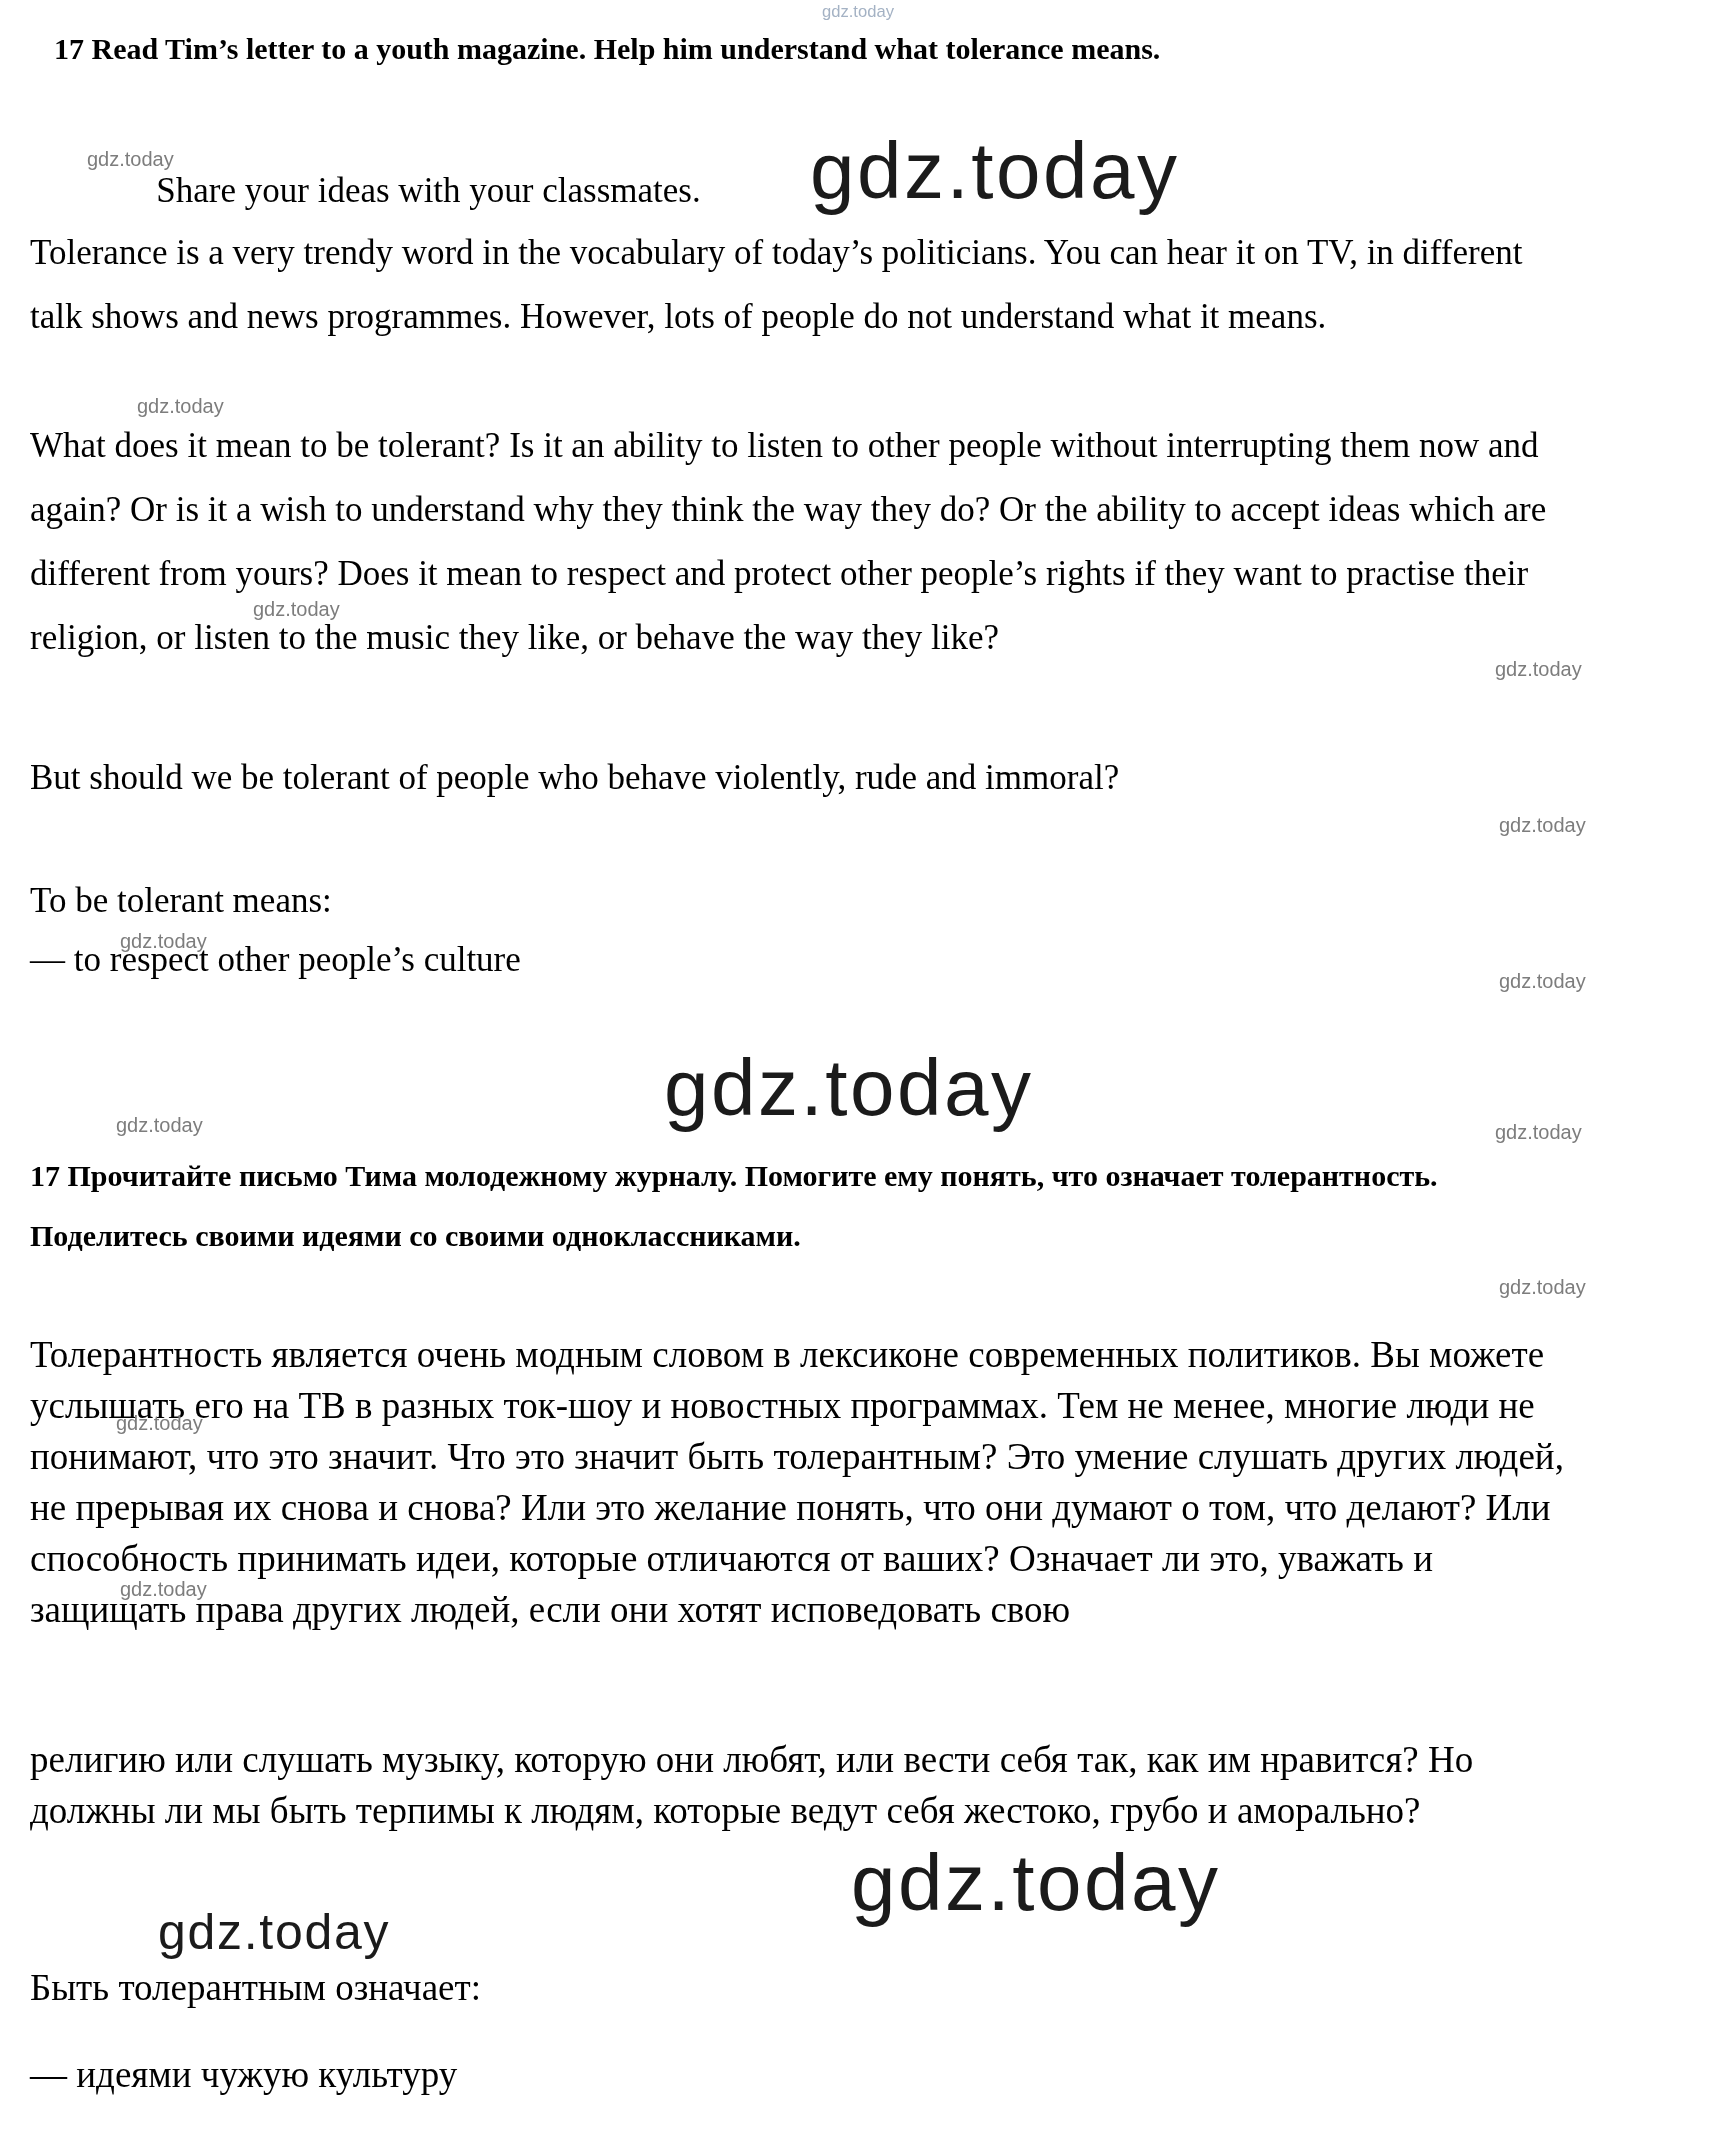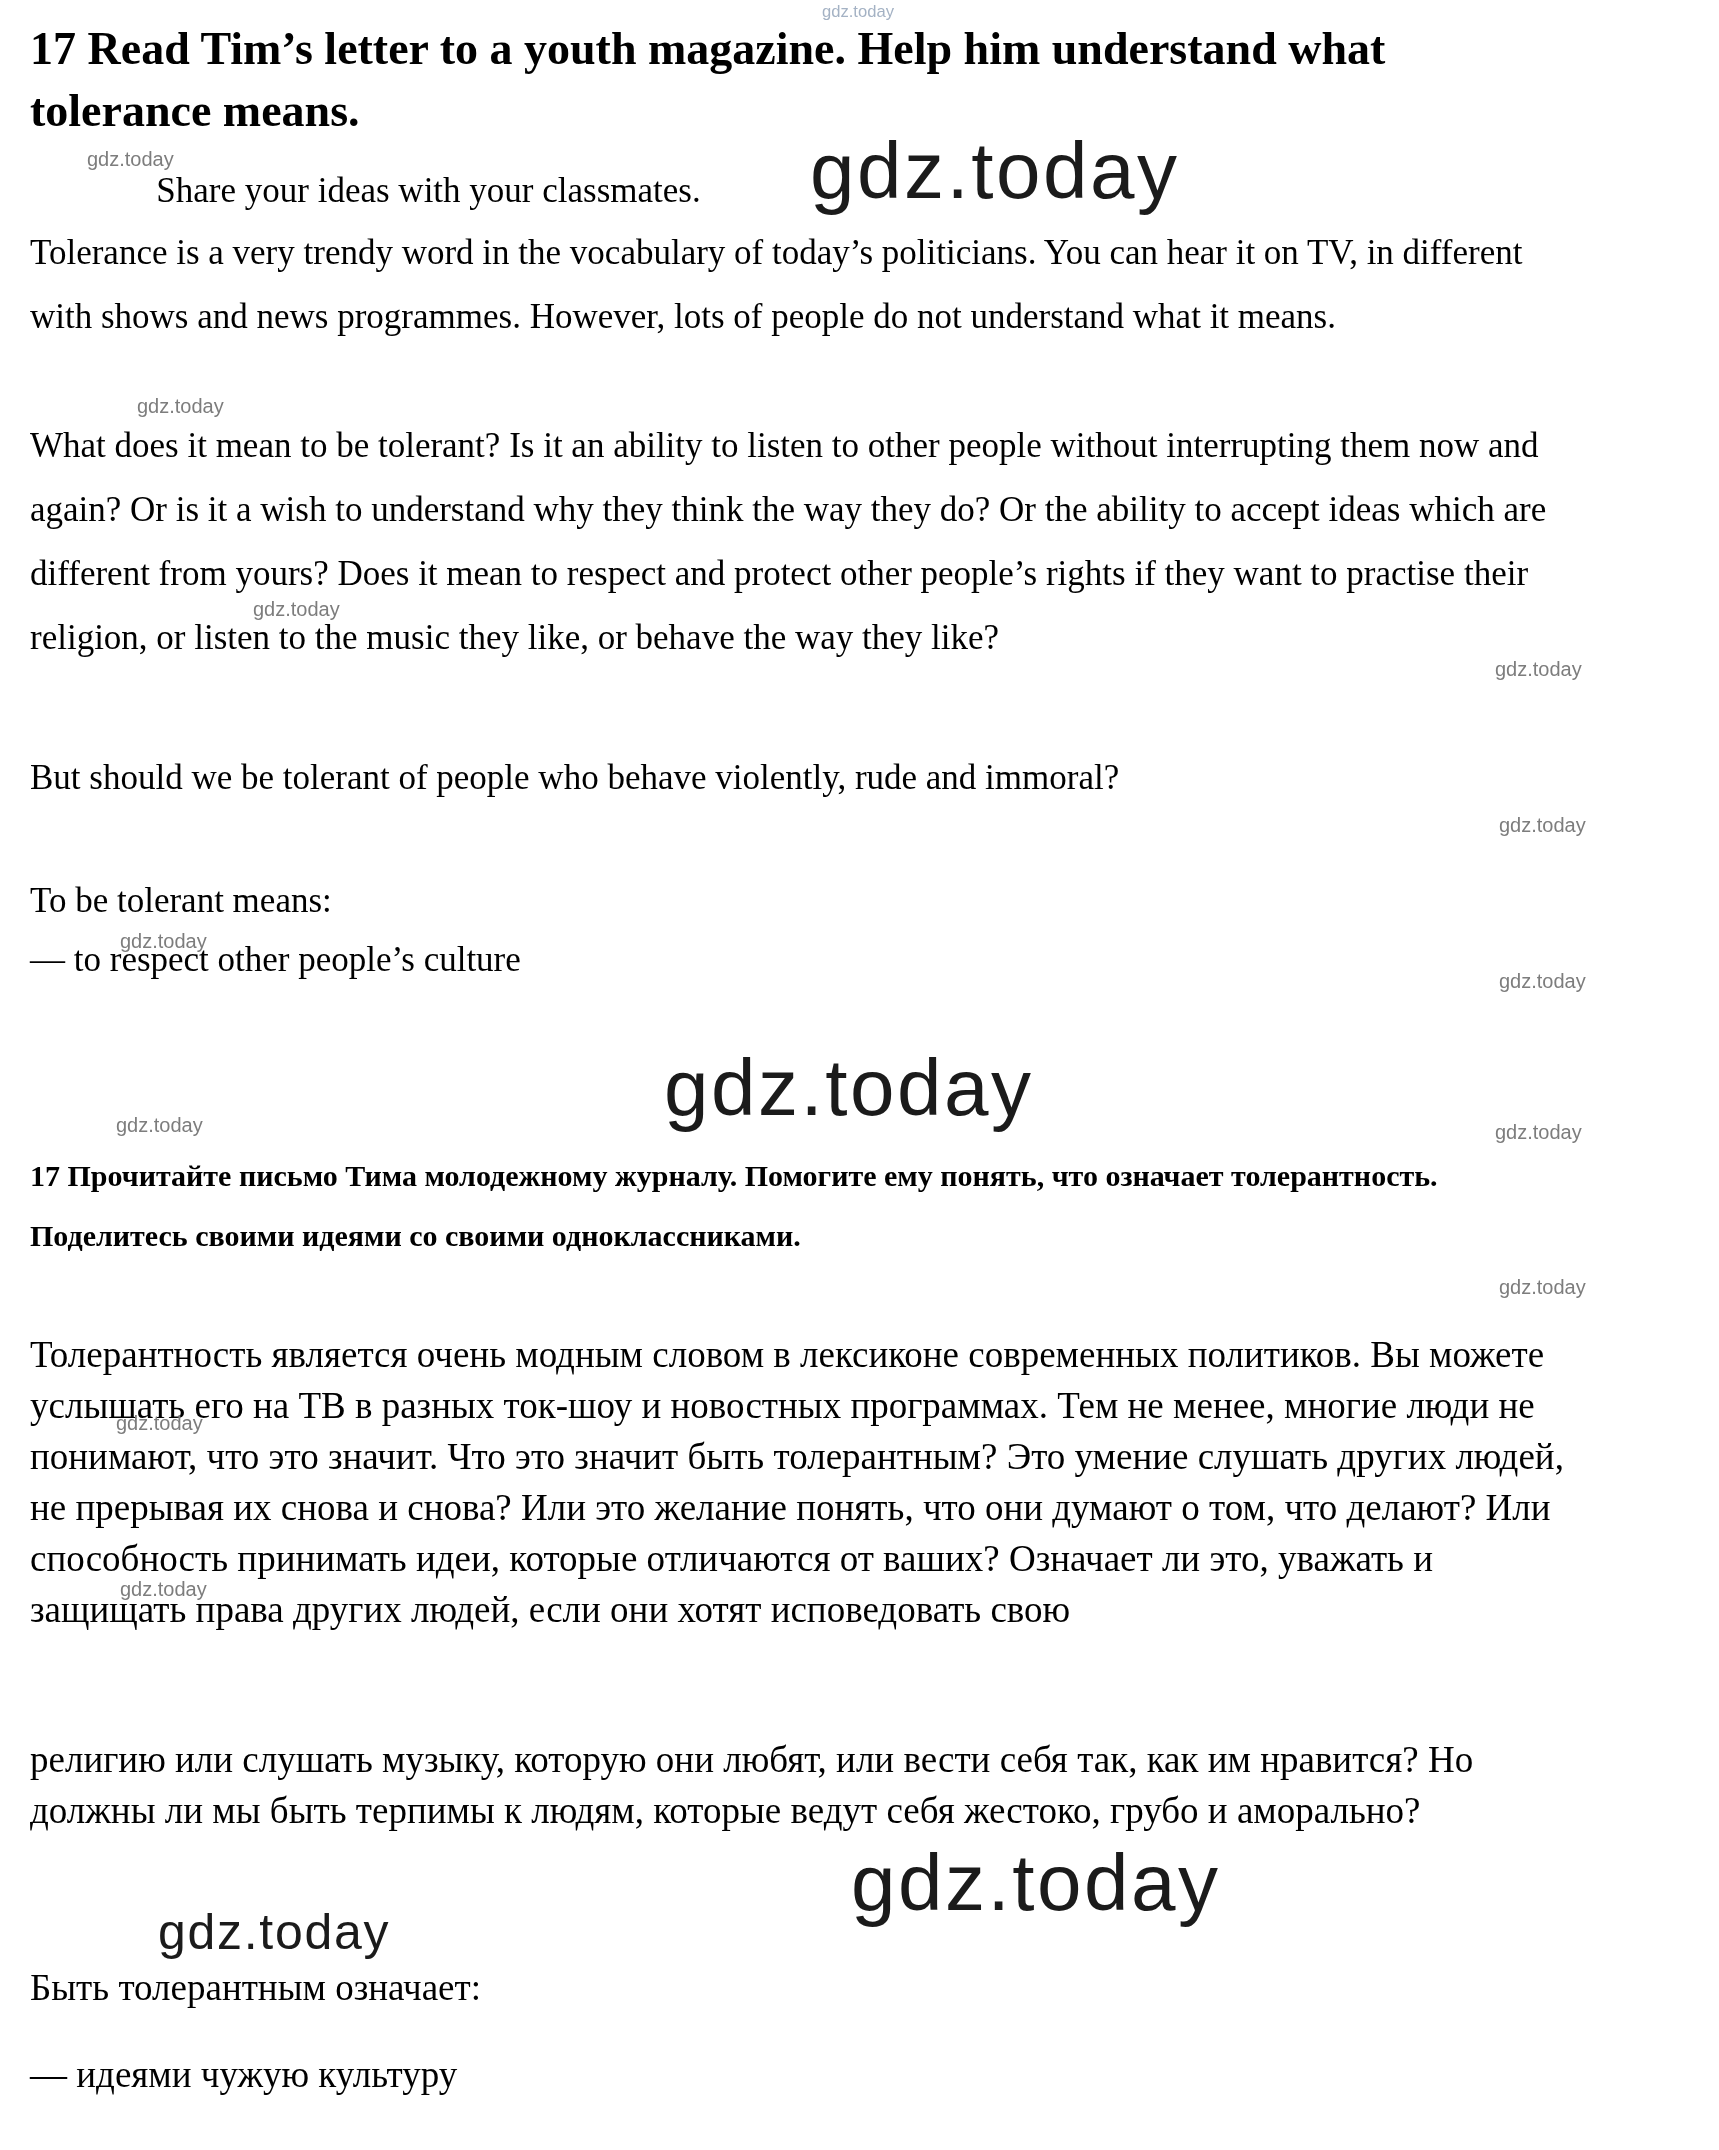--- a/index.html
+++ b/index.html
@@ -13,22 +13,23 @@
     overflow: hidden;
   }
   .page { position: absolute; inset: 0; }
 
   .txt { position: absolute; left: 30px; margin: 0; }
 
   .en-heading {
     top: 18px;
     width: 1503px;
     font-weight: bold;
-    font-size: 46px;
+    font-size: 30px;
     line-height: 62px;
+    margin-left: 24px;
   }
   .en-body { font-size: 35px; line-height: 64px; }
   .en-share { top: 159px; width: 797px; text-align: center; }
   .en-para1 { top: 221px; width: 1524px; }
   .en-para2 { top: 414px; width: 1532px; }
   .en-para3 { top: 746px; width: 1532px; }
   .en-means-label { top: 869px; width: 996px; }
   .en-means-item  { top: 928px; width: 1163px; }
 
   .ru-heading {
@@ -56,21 +57,21 @@
   .wm-large  { font-size: 80px; color: #1b1b1b; letter-spacing: 2.5px; }
   .wm-medium { font-size: 50px; color: #1b1b1b; letter-spacing: 1.7px; }
 </style>
 </head>
 <body>
 
 <div class="page">
 
   <h1 class="txt en-heading">17 Read Tim’s letter to a youth magazine. Help him understand what tolerance means.</h1>
   <p class="txt en-body en-share">Share your ideas with your classmates.</p>
-  <p class="txt en-body en-para1">Tolerance is a very trendy word in the vocabulary of today’s politicians. You can hear it on TV, in different with shows and news programmes. However, lots of people do not understand what it means.</p>
+  <p class="txt en-body en-para1">Tolerance is a very trendy word in the vocabulary of today’s politicians. You can hear it on TV, in different talk shows and news programmes. However, lots of people do not understand what it means.</p>
   <p class="txt en-body en-para2">What does it mean to be tolerant? Is it an ability to listen to other people without interrupting them now and again? Or is it a wish to understand why they think the way they do? Or the ability to accept ideas which are different from yours? Does it mean to respect and protect other people’s rights if they want to practise their religion, or listen to the music they like, or behave the way they like?</p>
   <p class="txt en-body en-para3">But should we be tolerant of people who behave violently, rude and immoral?</p>
   <p class="txt en-body en-means-item">— to respect other people’s culture</p>
   <p class="txt en-body en-means-label">To be tolerant means:</p>
 
   <h1 class="txt ru-heading">17 Прочитайте письмо Тима молодежному журналу. Помогите ему понять, что означает толерантность. Поделитесь своими идеями со своими одноклассниками.</h1>
   <p class="txt ru-body ru-para1">Толерантность является очень модным словом в лексиконе современных политиков. Вы можете услышать его на ТВ в разных ток-шоу и новостных программах. Тем не менее, многие люди не понимают, что это значит. Что это значит быть толерантным? Это умение слушать других людей, не прерывая их снова и снова? Или это желание понять, что они думают о том, что делают? Или способность принимать идеи, которые отличаются от ваших? Означает ли это, уважать и защищать права других людей, если они хотят исповедовать свою</p>
   <p class="txt ru-body ru-para2">религию или слушать музыку, которую они любят, или вести себя так, как им нравится? Но должны ли мы быть терпимы к людям, которые ведут себя жестоко, грубо и аморально?</p>
   <p class="txt ru-body ru-means-label">Быть толерантным означает:</p>
   <p class="txt ru-body ru-means-item">— идеями чужую культуру</p>

